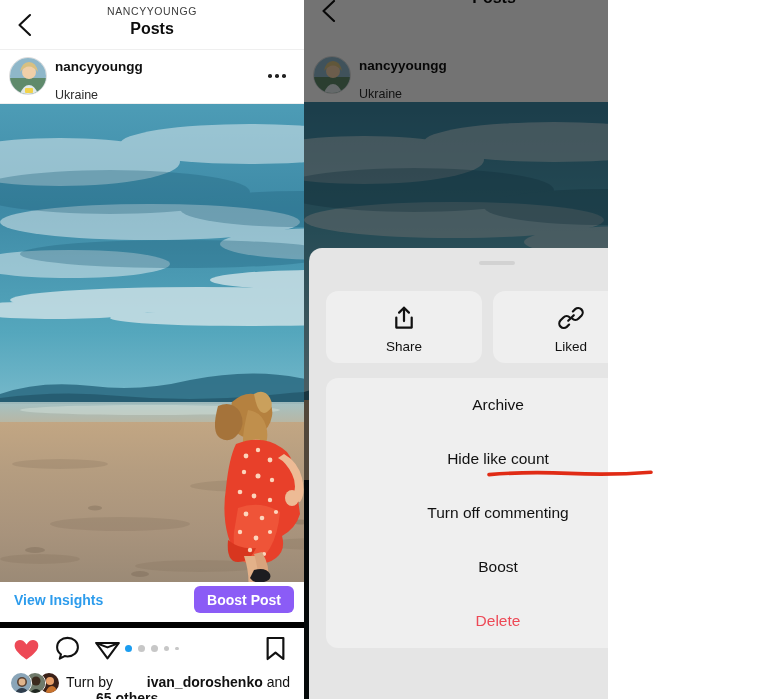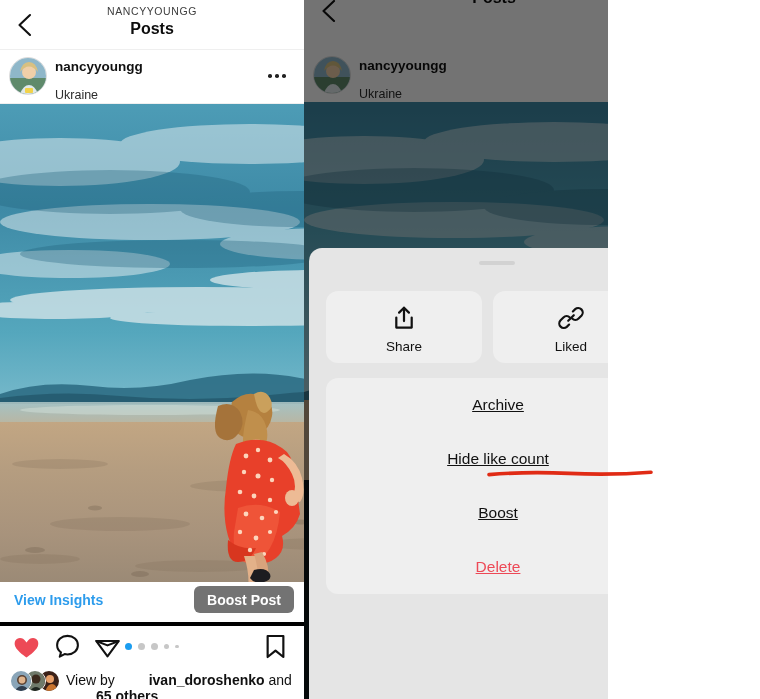--- a/index.html
+++ b/index.html
@@ -28,25 +28,25 @@
   .ph-dots i{width:3.6px;height:3.6px;border-radius:50%;background:#222;display:block;}
 
   
   .photo{position:relative;width:380px;height:478px;overflow:hidden;background:#2b5c6e;}
   .photo svg{position:absolute;left:0;top:0;display:block;}
   .badge{position:absolute;right:22px;top:15px;height:25px;min-width:38px;padding:0 9px;
          border-radius:13px;background:rgba(20,24,28,.82);color:#fde047;font-size:18px;
          display:flex;align-items:center;justify-content:center;box-sizing:border-box;}
 
   
-  .insights{position:relative;height:40px;border-bottom:4px solid #000000;}
+  .insights{position:relative;height:40px;border-bottom:6px solid #000000;}
   .insights-link{position:absolute;left:14px;top:10px;font-size:14px;color:#2d9cec;
                  font-weight:bold;cursor:pointer;}
   .boost{position:absolute;right:10px;top:4px;height:27px;padding:0 13px;border-radius:6px;
-         background:#737373;color:#fff;font-size:14px;font-weight:bold;border:none;
+         background:#8b5cf6;color:#fff;font-size:14px;font-weight:bold;border:none;
          display:flex;align-items:center;cursor:pointer;font-family:inherit;}
 
   .actions{position:relative;height:40px;}
   .act{position:absolute;top:6px;width:29px;height:29px;cursor:pointer;}
   .act svg{display:block;}
   .a-like{left:12px;} .a-cmt{left:53px;} .a-snd{left:93px;} .a-save{right:14px;}
   .dots{position:absolute;left:0;right:0;top:17px;display:flex;justify-content:center;
         align-items:center;gap:6px;pointer-events:none;}
   .dots i{display:block;border-radius:50%;background:#c7c7c7;}
 
@@ -78,21 +78,21 @@
   .quick{position:absolute;left:17px;top:43px;display:flex;gap:11px;}
   .qbtn{width:156px;height:72px;background:#efefef;border-radius:12px;position:relative;
         cursor:pointer;}
   .qico{position:absolute;left:50%;top:13px;transform:translateX(-50%);width:28px;height:28px;}
   .qico svg{display:block;}
   .qlbl{position:absolute;left:0;right:0;bottom:9px;text-align:center;font-size:13.5px;color:#111;}
 
   .menu{position:absolute;left:17px;top:130px;width:344px;background:#efefef;
         border-radius:12px;overflow:hidden;}
   .mitem{height:54px;display:flex;align-items:center;justify-content:center;
-         font-size:15.5px;color:#111;cursor:pointer;position:relative;text-decoration:underline;}
+         font-size:15.5px;color:#111;cursor:pointer;position:relative;}
   .mitem.danger{color:#ed4956;}
 
   .underline{position:absolute;left:487px;top:469px;width:166px;height:9px;pointer-events:none;}
   .underline svg{display:block;}
 </style>
 </head>
 <body>
 
 <div class="screen">
 
@@ -301,21 +301,21 @@
         </span>
         <span class="lf3">
           <svg width="22" height="22" viewBox="0 0 22 22">
             <rect width="22" height="22" fill="#3b2118"></rect>
             <path d="M6 22q2-9 7-9t5 9z" fill="#c8732e"></path>
             <circle cx="11" cy="8" r="4" fill="#e8a06a"></circle>
           </svg>
         </span>
       </div>
       <div class="likes-text">
-        <span>View by </span><b>ivan_doroshenko</b><span> and </span><b>65 others</b>
+        <span>Turn by </span><b>ivan_doroshenko</b><span> and </span><b>65 others</b>
       </div>
     </div>
   </div>
 
   <div class="panel-right">
 
     <div class="r-bg">
       <div class="r-nav">
         <div class="r-back">
           <svg width="34" height="34" viewBox="0 0 34 34">
@@ -395,20 +395,21 @@
               <path d="M9.6 14.4 L14.4 9.6" fill="none" stroke="#111" stroke-width="1.85" stroke-linecap="round"></path>
             </svg>
           </span>
           <span class="qlbl">Liked</span>
         </div>
       </div>
 
       <div class="menu">
         <div class="mitem">Archive</div>
         <div class="mitem">Hide like count</div>
+        <div class="mitem">Turn off commenting</div>
         <div class="mitem">Boost</div>
         <div class="mitem danger">Delete</div>
       </div>
     </div>
   </div>
 
   <div class="underline">
     <svg width="166" height="9" viewBox="0 0 166 9">
       <path d="M2 5.6 Q40 2.4 82 4.4 Q124 6.4 164 3.2" fill="none" stroke="#e02b15" stroke-width="3.6" stroke-linecap="round"></path>
     </svg>

